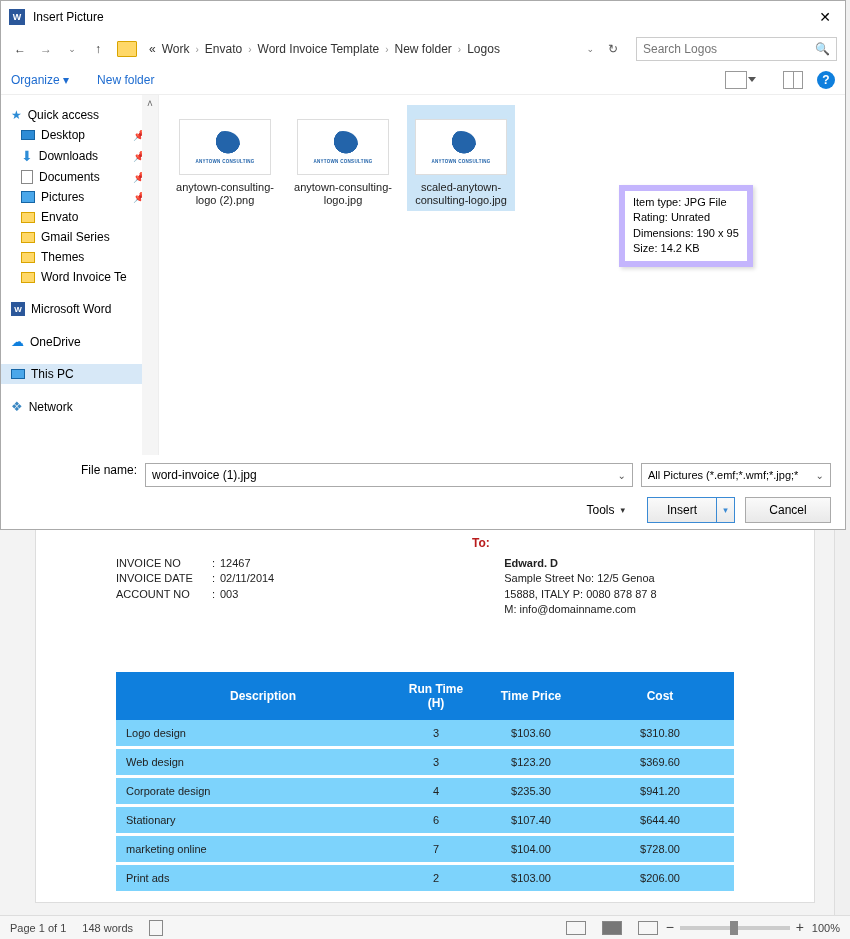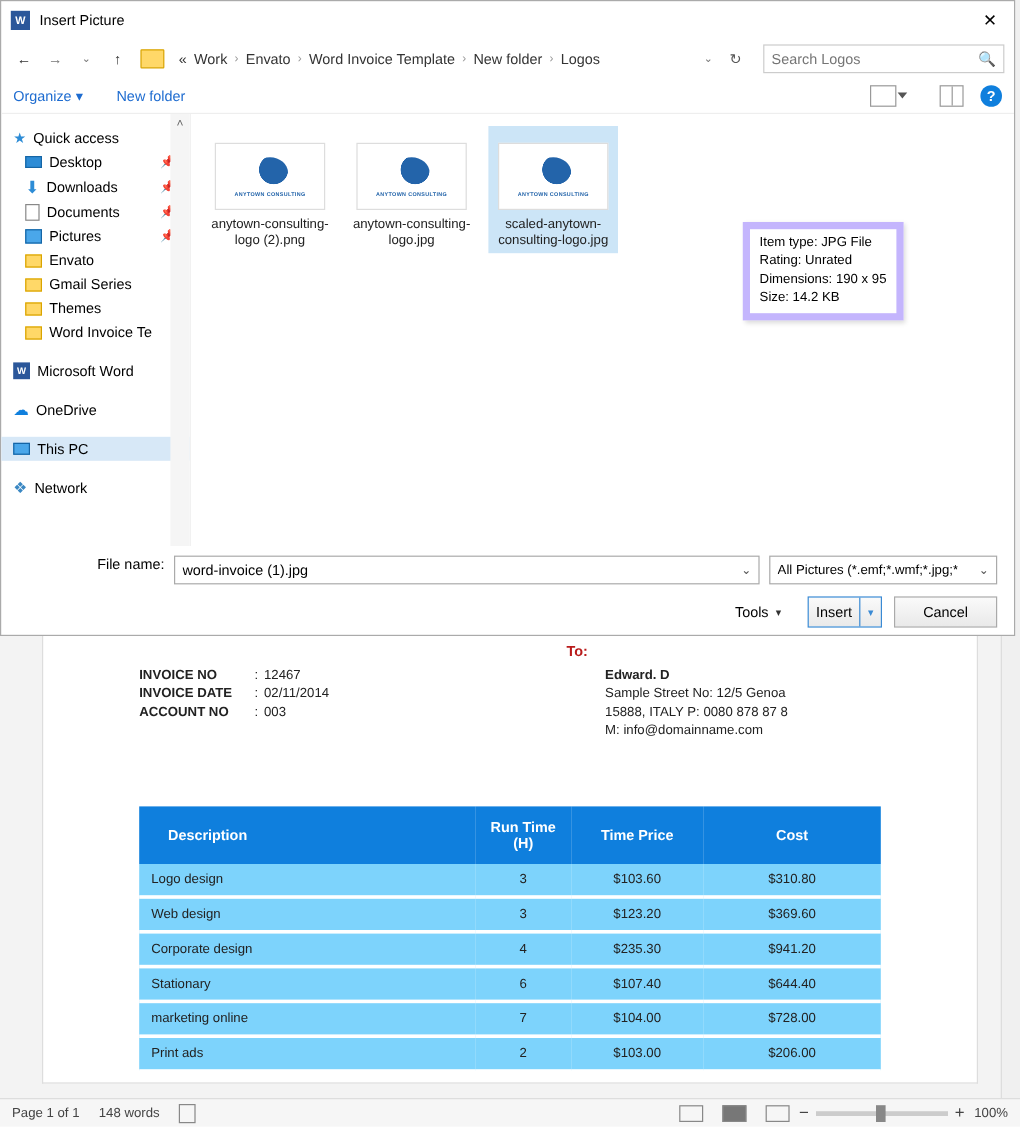--- a/index.html
+++ b/index.html
@@ -73,41 +73,41 @@
 .fname { flex:1; height:24px; border:1px solid #aaa; display:flex; align-items:center; padding:0 6px; justify-content:space-between;}
 .fname input{border:none; outline:none; font-size:12px; flex:1;}
 .fname .dd2{color:#555; font-size:10px;}
 .ftype { width:190px; height:24px; border:1px solid #aaa; display:flex; align-items:center; padding:0 6px; justify-content:space-between;}
 .ftype span{white-space:nowrap; overflow:hidden; font-size:11px;}
 .ftype .dd2{color:#555; font-size:10px;}
 .row2 { display:flex; justify-content:flex-end; gap:10px; align-items:center;}
 .tools { display:flex; align-items:center; gap:6px; margin-right:12px; cursor:pointer;}
 .tools .arr{font-size:9px; color:#333;}
 .btn { height:26px; border:1px solid #aaa; background:linear-gradient(#fafafa,#e9e9e9); display:flex; align-items:center; cursor:pointer; font-size:12px;}
-.btn.insert { width:62px; border:1px solid #3a8ad4;}
+.btn.insert { width:88px; border:1px solid #3a8ad4;}
 .btn.insert .lab{flex:1; text-align:center;}
 .btn.insert .sp{width:18px; border-left:1px solid #3a8ad4; height:100%; display:flex; align-items:center; justify-content:center; color:#3a8ad4; font-size:9px;}
 .btn.cancel { width:86px; justify-content:center;}
 
 
 .doc-bg { position:absolute; top:0; left:0; width:850px; height:915px; background:#f3f3f3; padding-top:530px; overflow:hidden;}
 .doc-scroll-v { position:absolute; right:0; top:0; width:16px; height:915px; background:#f0f0f0; border-left:1px solid #ddd;}
 .page { width:780px; background:#fff; margin:0 auto; padding:6px 80px 8px 80px; font-size:11px; color:#222; border:1px solid #ddd; border-top:none;}
 .to { color:#b91c1c; font-weight:bold; font-size:12px; margin-left:356px; }
 .hdr-row { display:flex; gap:40px; margin-top:6px;}
 .hdr-left { font-size:11px; line-height:1.4;}
 .hdr-left .r{display:flex;}
-.hdr-left .lab{width:96px; font-weight:bold;}
+.hdr-left .lab{width:96px; font-weight:normal;}
 .hdr-left .col{width:8px;}
 .hdr-right { font-size:11px; line-height:1.4;}
 .hdr-right .name{font-weight:bold;}
 
 .tbl { width:100%; margin-top:54px; border-collapse:collapse; font-size:11px;}
 .tbl th { background:#0f7fdd; color:#fff; font-weight:bold; padding:10px 10px; text-align:center; font-size:12px;}
-.tbl th:first-child{text-align:left; width:280px;padding-left:24px;}
+.tbl th:first-child{text-align:center; width:280px;padding-left:24px;}
 .tbl th.rt{width:80px;}
 .tbl th.tp{width:110px;}
 .tbl td { padding:7px 10px; background:#7dd3fc; border-bottom:3px solid #fff; text-align:center;}
 .tbl td:first-child{text-align:left;}
 
 .status { position:absolute; bottom:0; left:0; width:850px; height:24px; background:#f6f6f6; border-top:1px solid #ddd; display:flex; align-items:center; font-size:11px; padding:0 10px; gap:16px; color:#444;}
 .status .spacer{flex:1;}
 .status .viewic{width:20px; height:14px; border:1px solid #888; cursor:pointer;}
 .status .viewic.act{background:#777;}
 .status .slider{width:110px; height:4px; background:#ccc; position:relative; margin:0 6px;}

